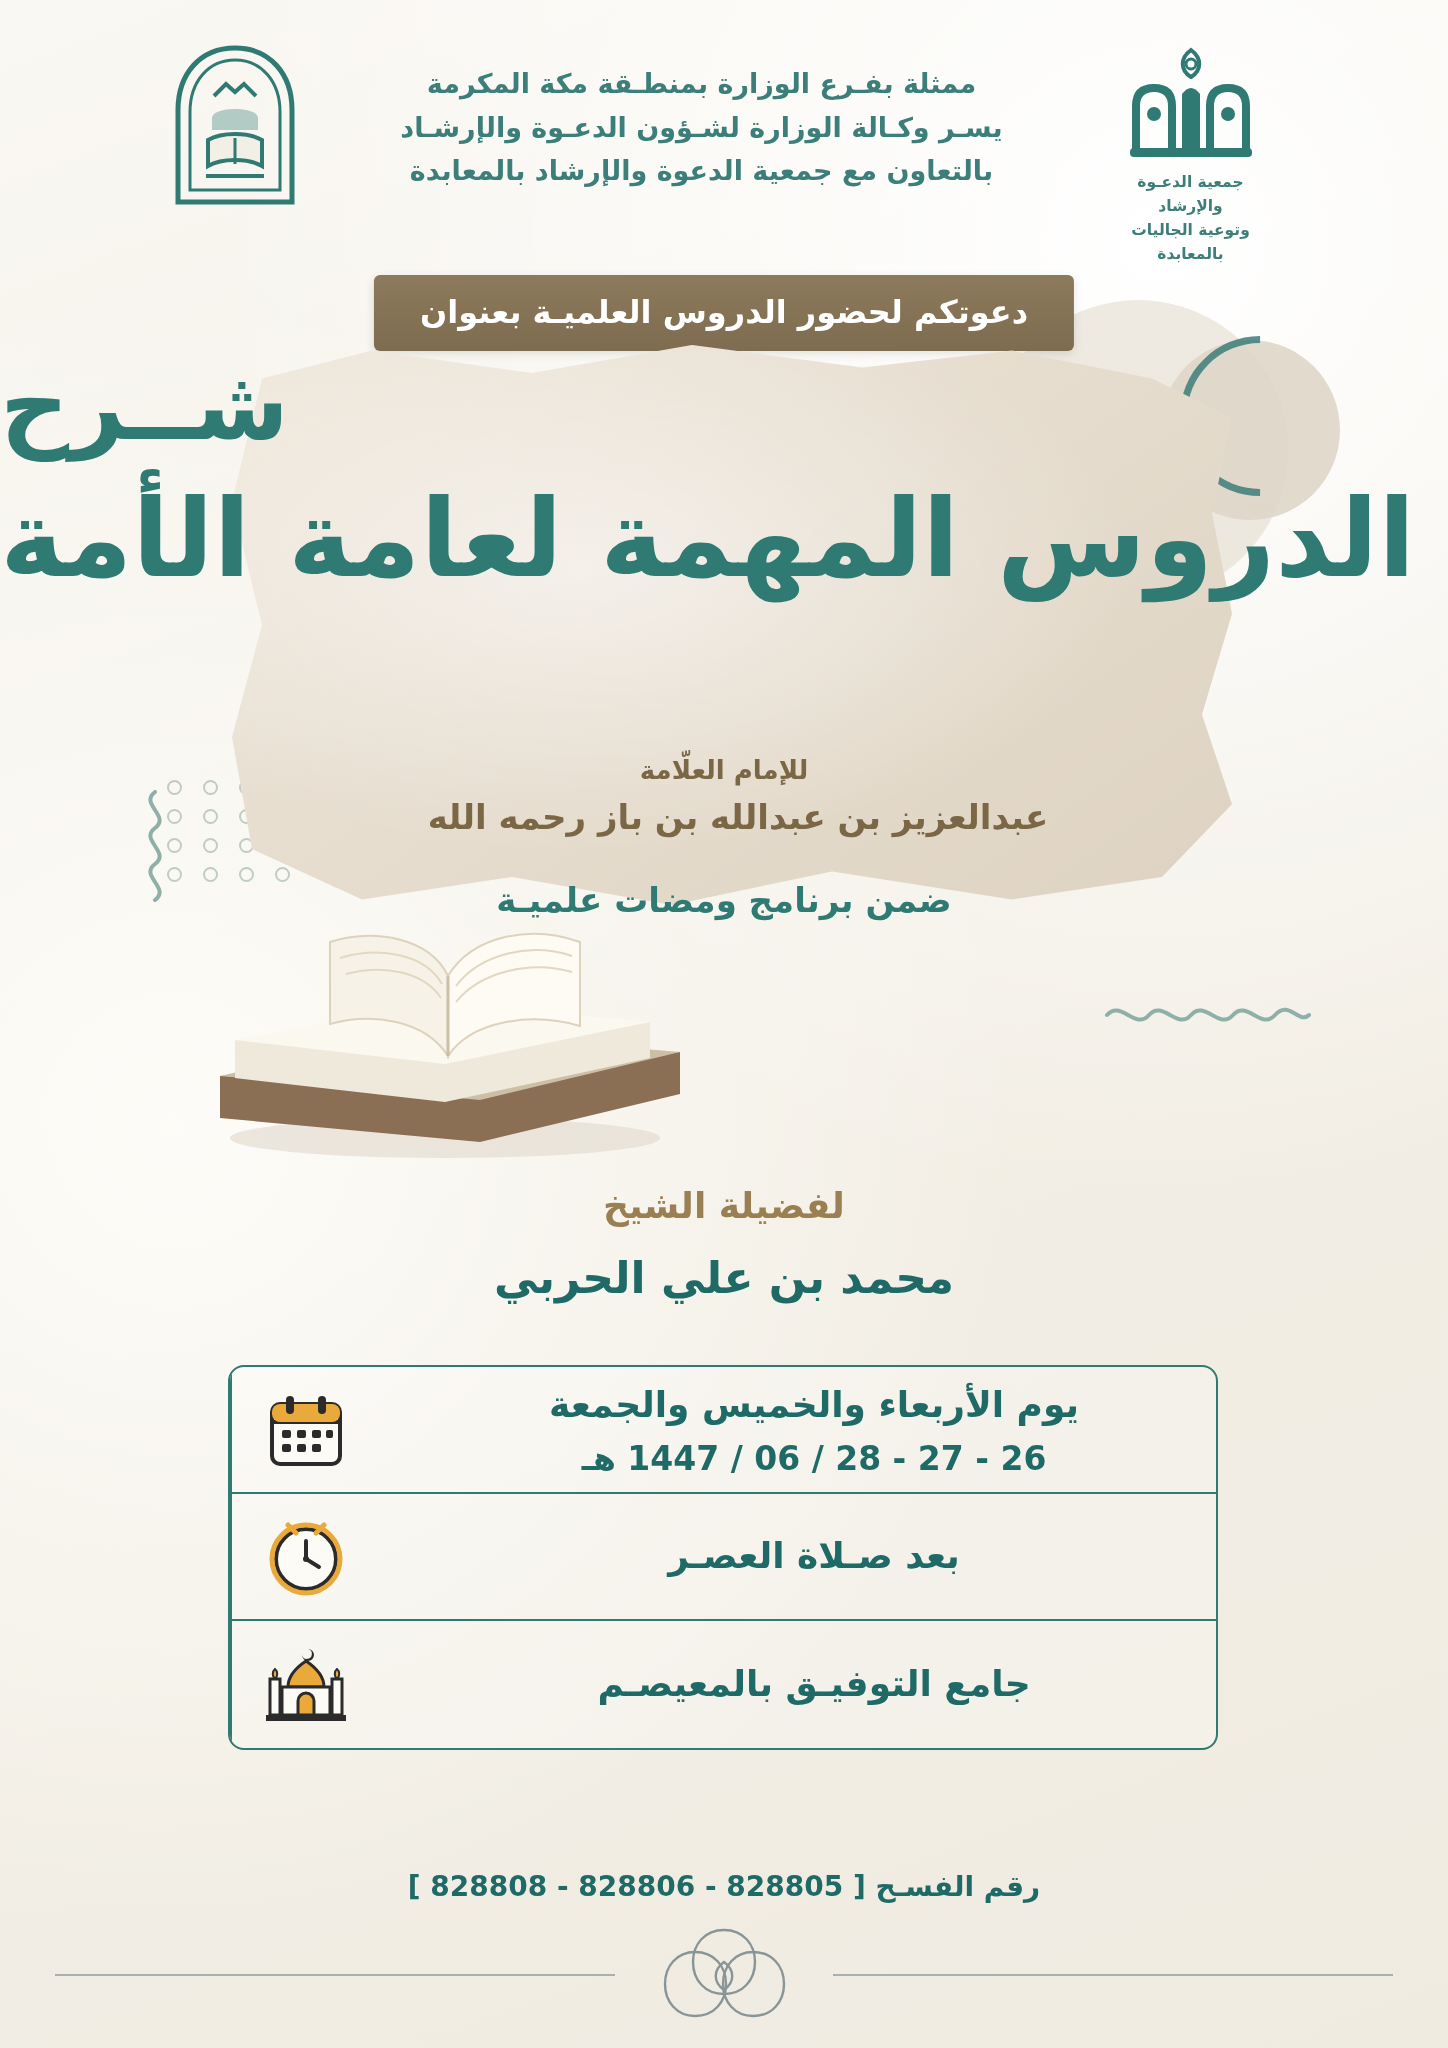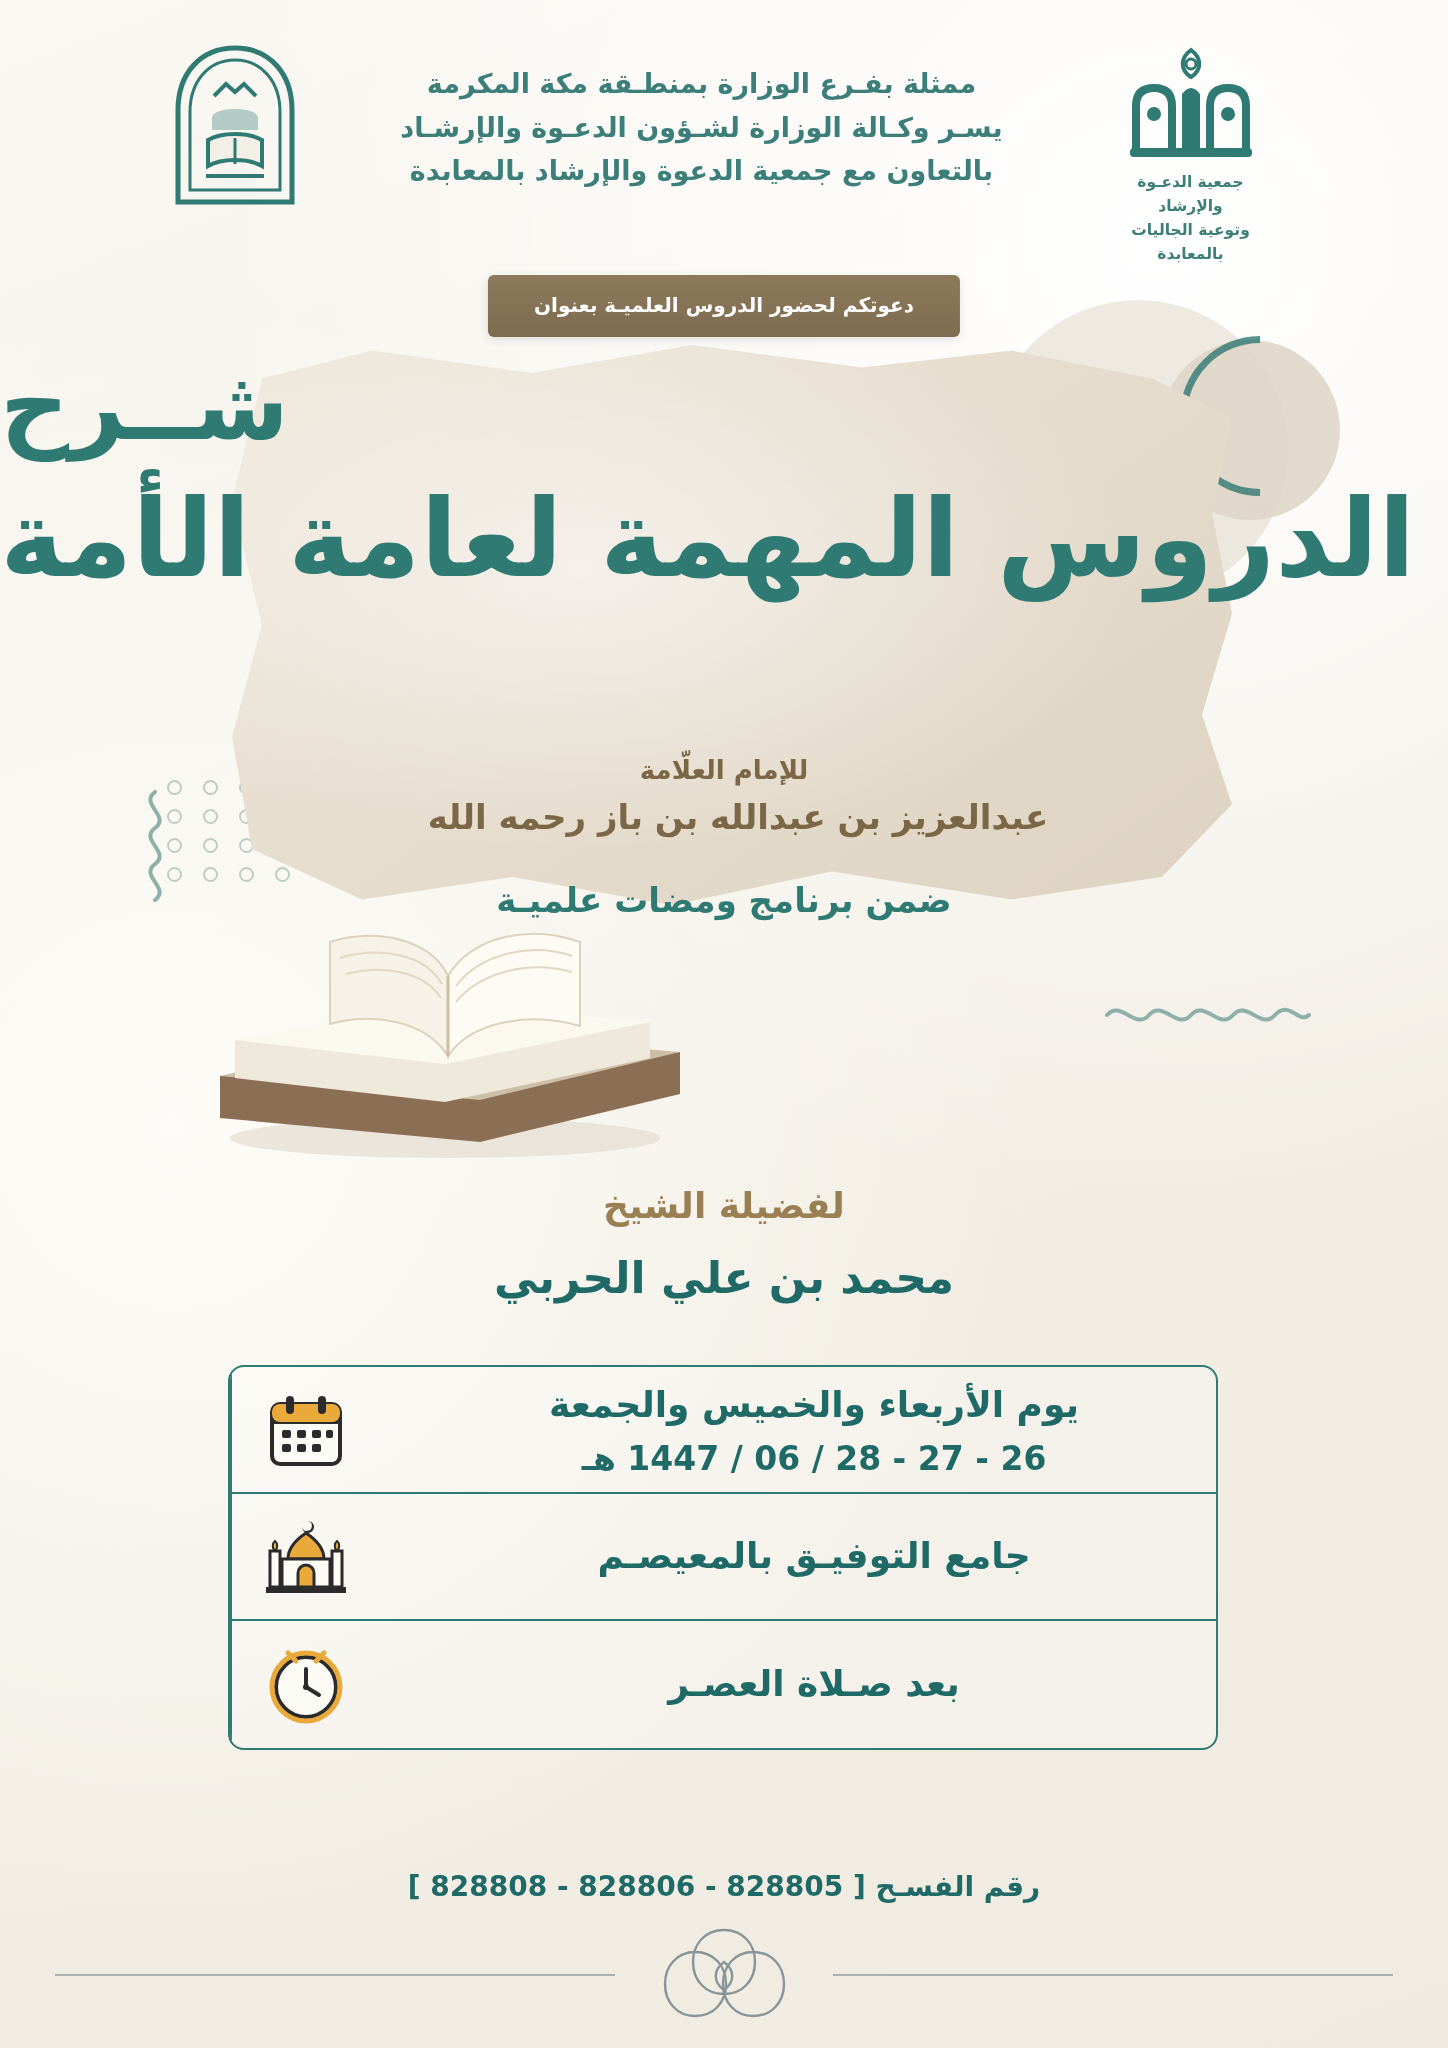--- a/index.html
+++ b/index.html
@@ -69,21 +69,21 @@
   .assoc-name { margin-top: 6px; direction: rtl; }
   .assoc-name div {
     font-size: 15.5px; font-weight: bold; color: #3c7e7a; line-height: 1.55;
   }
 
   
   .ribbon {
     position: absolute; top: 275px; left: 50%; transform: translateX(-50%);
     background: linear-gradient(180deg, #8d7a5c 0%, #7e6c50 100%);
     color: #fff;
-    font-size: 20px; font-weight: bold;
+    font-size: 32px; font-weight: bold;
     padding: 18px 46px 20px;
     border-radius: 6px;
     letter-spacing: 0.4px;
     white-space: nowrap;
     box-shadow: 0 3px 10px rgba(0,0,0,.10);
   }
 
   
   .paper {
     position: absolute; top: 345px; left: 232px;
@@ -310,52 +310,52 @@
             <rect x="18" y="56" width="9" height="8" rx="2"></rect>
             <rect x="33" y="56" width="9" height="8" rx="2"></rect>
             <rect x="48" y="56" width="9" height="8" rx="2"></rect>
           </g>
         </svg>
       </div>
     </div>
 
     <div class="row">
       <div class="text-cell">
+        <div class="t1">بعد صـلاة العصـر</div>
+      </div>
+      <div class="icon-cell">
+        <svg width="84" height="84" viewBox="0 0 84 84">
+          <circle cx="42" cy="44" r="30" fill="#fdfbf6" stroke="#2b2b2b" stroke-width="4"></circle>
+          <circle cx="42" cy="44" r="34" fill="none" stroke="#e9a93b" stroke-width="5"></circle>
+          <path d="M42 26 L42 44 L55 52" fill="none" stroke="#2b2b2b" stroke-width="4" stroke-linecap="round"></path>
+          <circle cx="42" cy="44" r="3" fill="#2b2b2b"></circle>
+          <path d="M24 10 L32 18 M60 10 L52 18" stroke="#e9a93b" stroke-width="5" stroke-linecap="round"></path>
+        </svg>
+      </div>
+    </div>
+
+    <div class="row">
+      <div class="text-cell">
         <div class="t1">جامع التوفيـق بالمعيصـم</div>
       </div>
       <div class="icon-cell">
         <svg width="88" height="84" viewBox="0 0 88 84">
           <path d="M44 18 C32 26, 26 34, 26 44 L62 44 C62 34, 56 26, 44 18 Z" fill="#e9a93b" stroke="#2b2b2b" stroke-width="3"></path>
           <path d="M40 12 a6 6 0 1 0 6 -6 a5 5 0 1 1 -6 6 Z" fill="#2b2b2b"></path>
           <rect x="20" y="44" width="48" height="28" fill="#fdfbf6" stroke="#2b2b2b" stroke-width="3"></rect>
           <path d="M36 72 L36 58 a8 8 0 0 1 16 0 L52 72 Z" fill="#e9a93b" stroke="#2b2b2b" stroke-width="3"></path>
           <rect x="8" y="36" width="10" height="36" fill="#fdfbf6" stroke="#2b2b2b" stroke-width="3"></rect>
           <rect x="70" y="36" width="10" height="36" fill="#fdfbf6" stroke="#2b2b2b" stroke-width="3"></rect>
           <path d="M13 36 a5 6 0 0 1 0 -10 a5 6 0 0 1 0 10 Z" fill="#e9a93b" stroke="#2b2b2b" stroke-width="2"></path>
           <path d="M75 36 a5 6 0 0 1 0 -10 a5 6 0 0 1 0 10 Z" fill="#e9a93b" stroke="#2b2b2b" stroke-width="2"></path>
           <rect x="4" y="72" width="80" height="6" fill="#2b2b2b"></rect>
         </svg>
       </div>
     </div>
 
-    <div class="row">
-      <div class="text-cell">
-        <div class="t1">بعد صـلاة العصـر</div>
-      </div>
-      <div class="icon-cell">
-        <svg width="84" height="84" viewBox="0 0 84 84">
-          <circle cx="42" cy="44" r="30" fill="#fdfbf6" stroke="#2b2b2b" stroke-width="4"></circle>
-          <circle cx="42" cy="44" r="34" fill="none" stroke="#e9a93b" stroke-width="5"></circle>
-          <path d="M42 26 L42 44 L55 52" fill="none" stroke="#2b2b2b" stroke-width="4" stroke-linecap="round"></path>
-          <circle cx="42" cy="44" r="3" fill="#2b2b2b"></circle>
-          <path d="M24 10 L32 18 M60 10 L52 18" stroke="#e9a93b" stroke-width="5" stroke-linecap="round"></path>
-        </svg>
-      </div>
-    </div>
-
   </div>
 
   <div class="footer-phone">
     <span>رقم الفسـح</span>
     <span class="nums">[ 828805 - 828806 - 828808 ]</span>
   </div>
 
   <div class="footer-line-right"></div>
   <div class="footer-line-left"></div>
 

